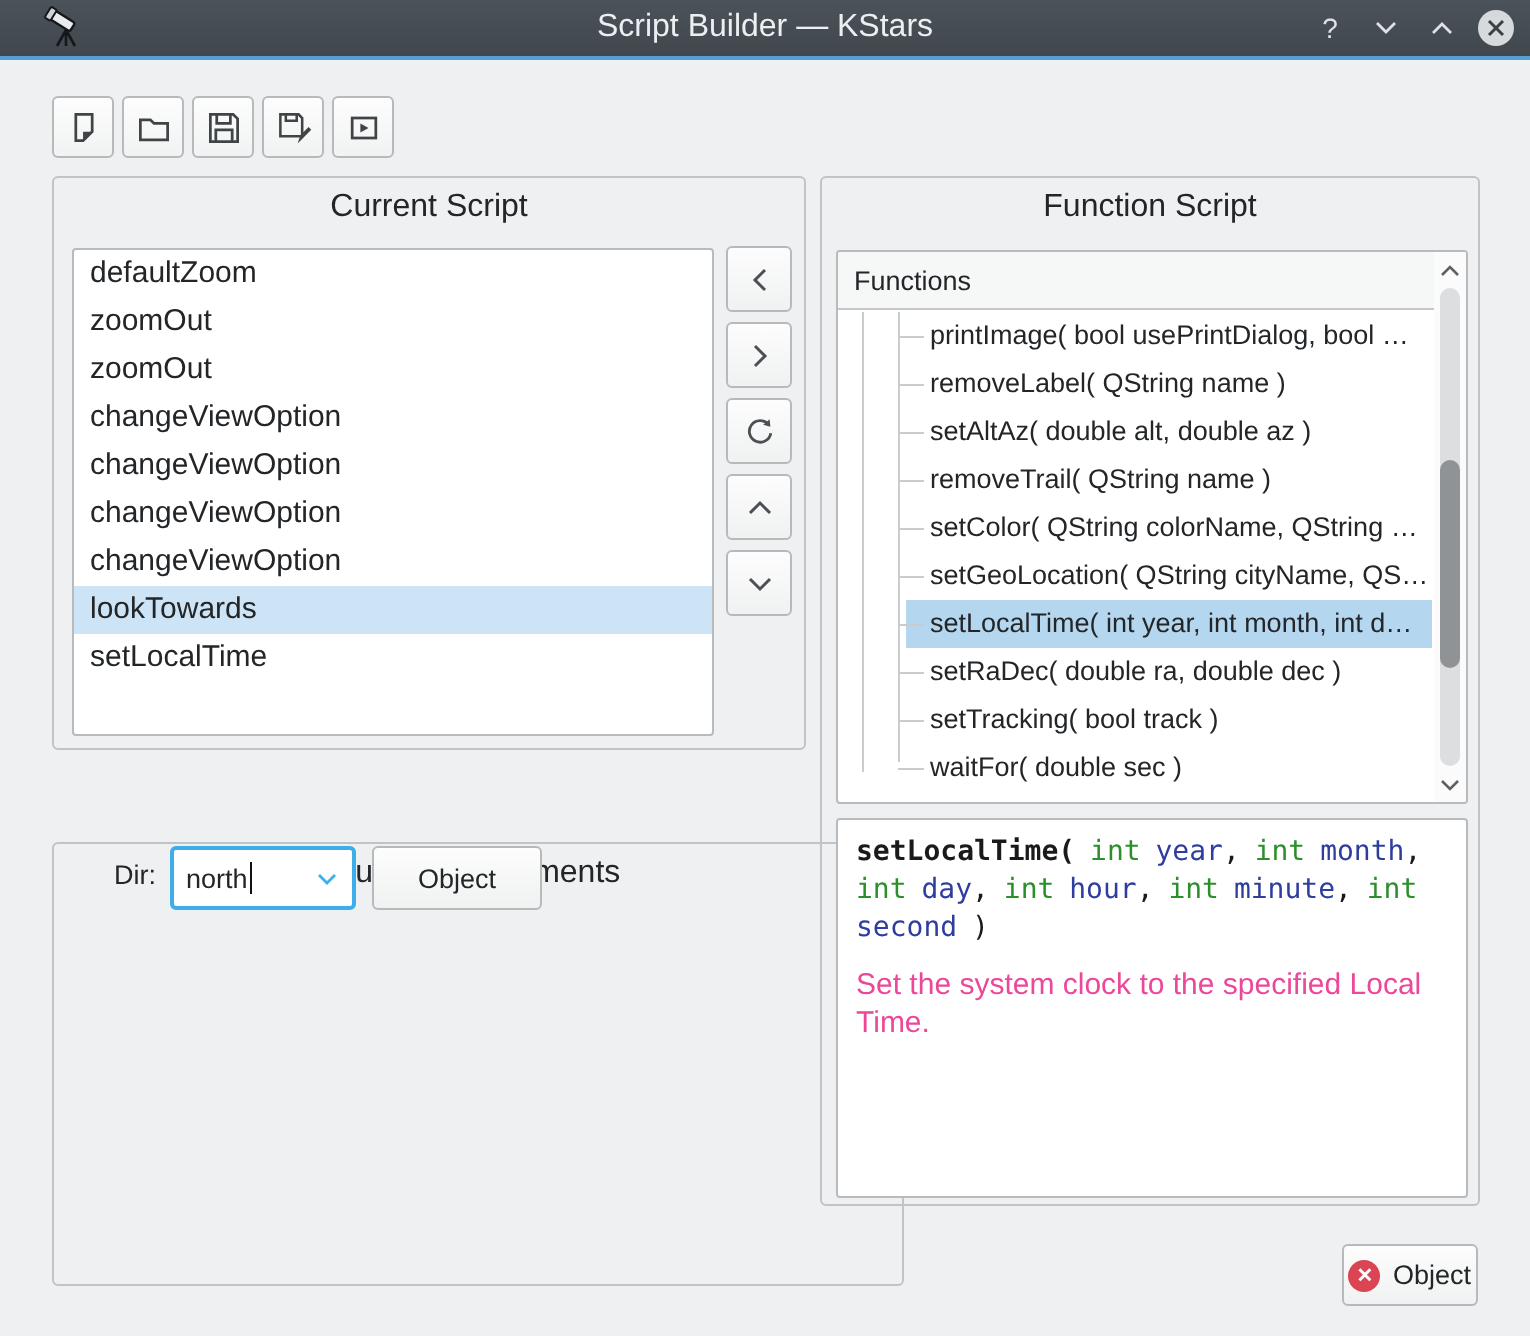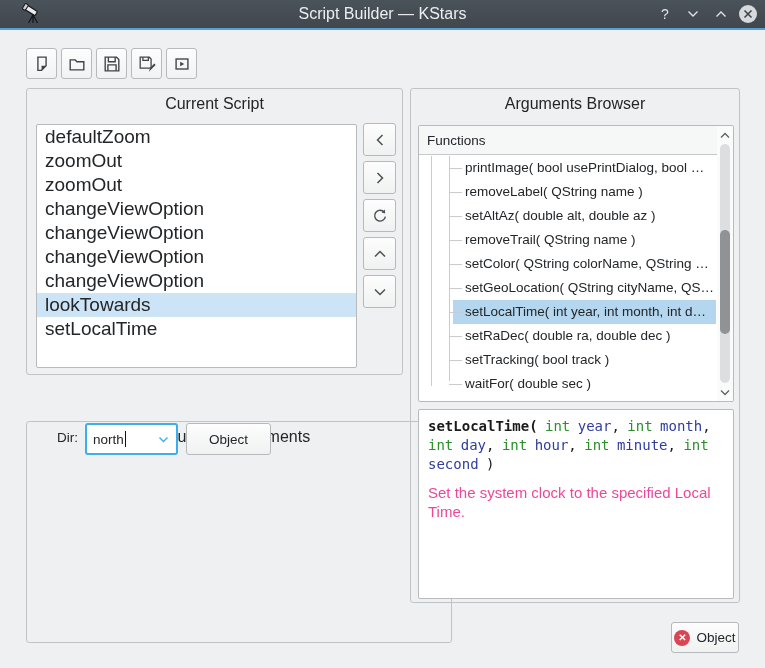--- a/index.html
+++ b/index.html
@@ -25,21 +25,21 @@
     border-radius:3px; background:linear-gradient(180deg,#fdfdfd,#f1f2f2);
     display:flex; align-items:center; justify-content:center; }
 
   
   .groupbox { position:absolute; border:1px solid #c0c4c6; border-radius:3px; background:transparent; }
   .groupbox-title { position:absolute; top:6px; left:0; width:100%; text-align:center;
     font-size:16px; color:#232629; }
 
   
   .listwidget { position:absolute; background:#ffffff; border:1px solid #b7bbbd; border-radius:2px; overflow:hidden; }
-  .list-row { height:24px; line-height:24px; padding-left:8px; font-size:19px; color:#232629; white-space:nowrap; }
+  .list-row { height:24px; line-height:24px; padding-left:8px; font-size:15px; color:#232629; white-space:nowrap; }
   .list-row.selected { background:#cde4f6; }
 
   
   .sqbtn { position:absolute; left:363px; width:33px; height:33px; border:1px solid #b6babc; border-radius:3px;
     background:linear-gradient(180deg,#fdfdfd,#f0f1f1); display:flex; align-items:center; justify-content:center; }
 
   
   .dir-label { position:absolute; left:57px; top:430px; font-size:13.5px; color:#232629; }
   .combobox { position:absolute; left:85px; top:423px; width:93px; height:32px; background:#fff;
     border:2px solid #3daee9; border-radius:3px; display:flex; align-items:center; padding:0 6px; }
@@ -227,21 +227,21 @@
     <span class="caret"></span>
     <span class="combo-arrow">
       <svg width="11" height="8" viewBox="0 0 11 8">
           <path d="M1.5 1.5 L5.5 5.5 L9.5 1.5" fill="none" stroke="#3daee9" stroke-width="1.4"></path>
         </svg>
     </span>
   </div>
   <button class="pushbtn object-btn">Object</button>
 
   <div class="groupbox" style="left:410px; top:88px; width:330px; height:515px;">
-    <div class="groupbox-title">Arguments Browser</div>
+    <div class="groupbox-title">Function Script</div>
 
     <div class="treewidget">
       <div class="tree-header">Functions</div>
       <div class="guide" style="left:12px; height:230px;"></div>
       <div class="guide" style="left:30px; height:225px;"></div>
       <div class="tree-rows">
         <div class="tree-row"><i class="dash" style="top:12px"></i><span class="lbl">printImage( bool usePrintDialog, bool …</span></div>
         <div class="tree-row"><i class="dash" style="top:12px"></i><span class="lbl">removeLabel( QString name )</span></div>
         <div class="tree-row"><i class="dash" style="top:12px"></i><span class="lbl">setAltAz( double alt, double az )</span></div>
         <div class="tree-row"><i class="dash" style="top:12px"></i><span class="lbl">removeTrail( QString name )</span></div>

